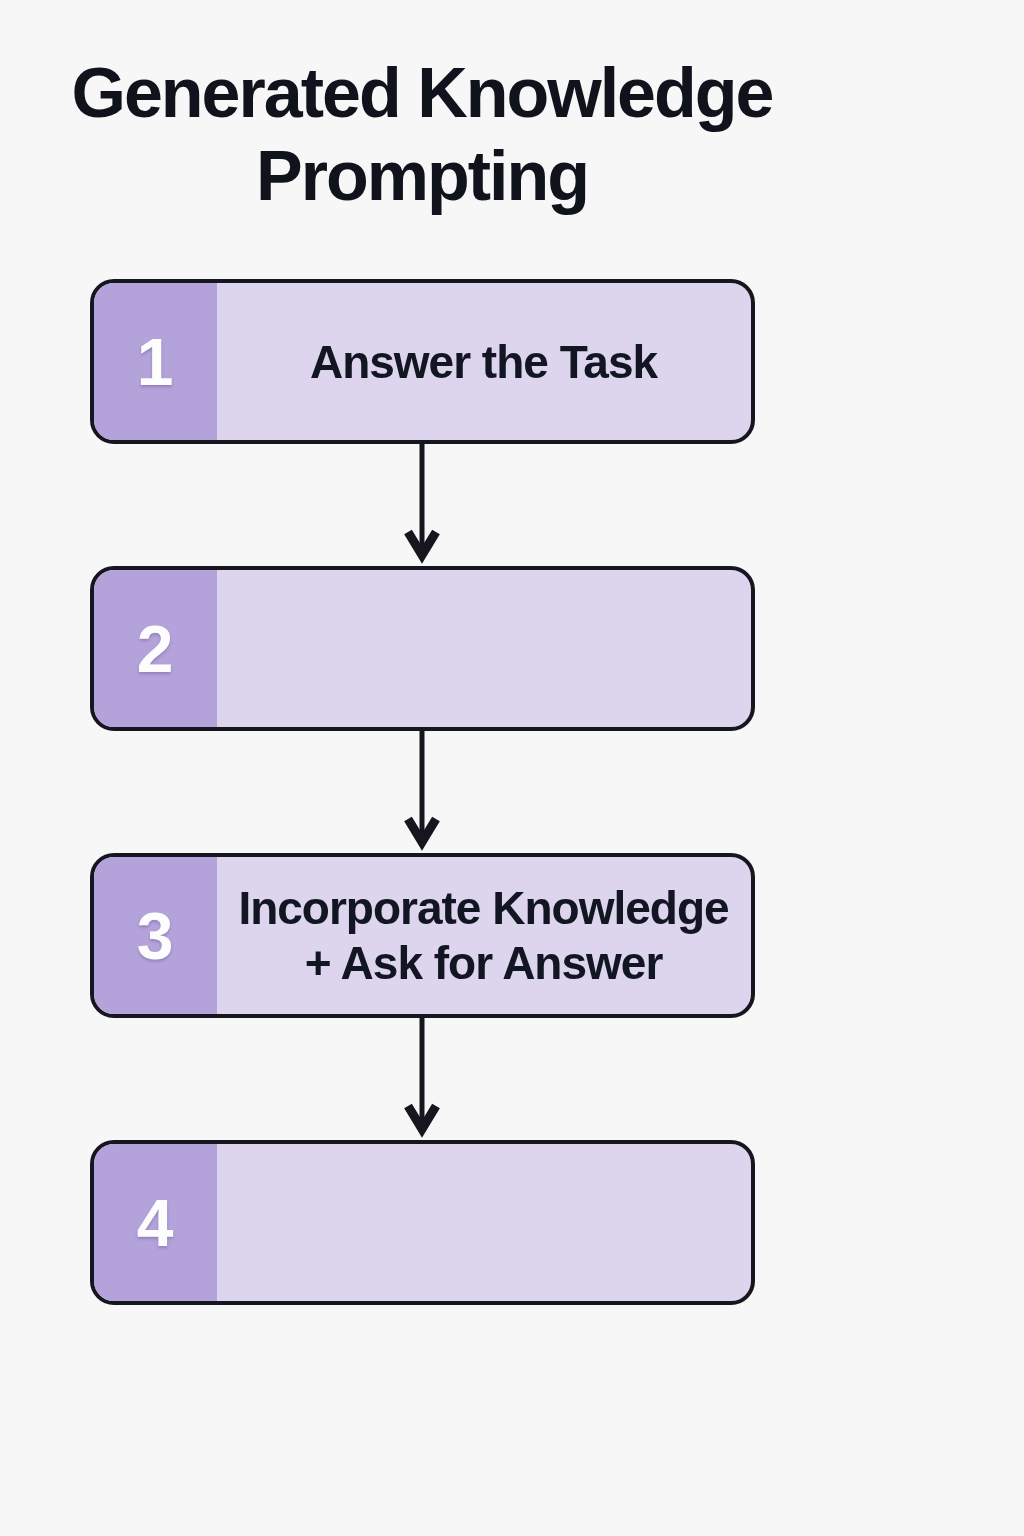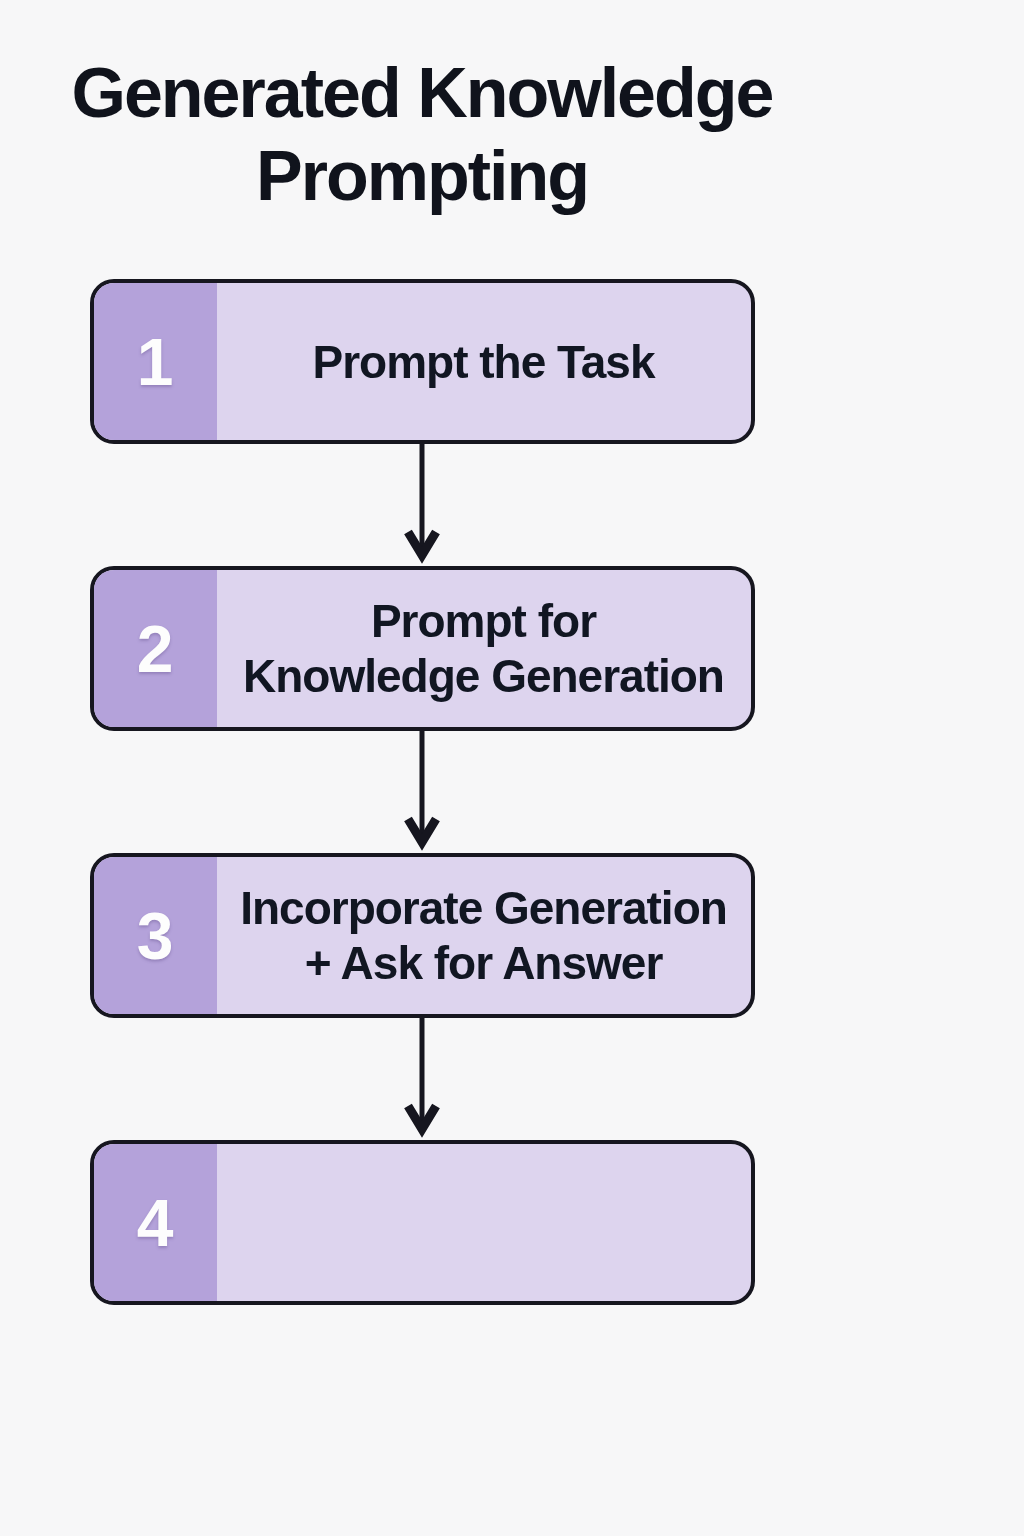--- a/index.html
+++ b/index.html
@@ -89,46 +89,44 @@
 <div class="page">
   <h1 class="title">Generated Knowledge
 Prompting</h1>
 
   <div class="flow">
 
     <div class="step">
       <div class="num-panel">
         <span class="num">1</span>
       </div>
-      <div class="label">Prompt the Task</div>
+      <div class="label">Answer the Task</div>
     </div>
 
     <svg class="arrow" viewBox="0 0 44 122" aria-hidden="true">
       <line x1="22" y1="0" x2="22" y2="106"></line>
       <polyline points="8,88 22,111 36,88"></polyline>
     </svg>
 
     <div class="step">
       <div class="num-panel">
         <span class="num">2</span>
       </div>
-      <div class="label">Prompt for
-Knowledge Generation</div>
     </div>
 
     <svg class="arrow" viewBox="0 0 44 122" aria-hidden="true">
       <line x1="22" y1="0" x2="22" y2="106"></line>
       <polyline points="8,88 22,111 36,88"></polyline>
     </svg>
 
     <div class="step">
       <div class="num-panel">
         <span class="num">3</span>
       </div>
-      <div class="label">Incorporate Generation
+      <div class="label">Incorporate Knowledge
 + Ask for Answer</div>
     </div>
 
     <svg class="arrow" viewBox="0 0 44 122" aria-hidden="true">
       <line x1="22" y1="0" x2="22" y2="106"></line>
       <polyline points="8,88 22,111 36,88"></polyline>
     </svg>
 
     <div class="step">
       <div class="num-panel">

